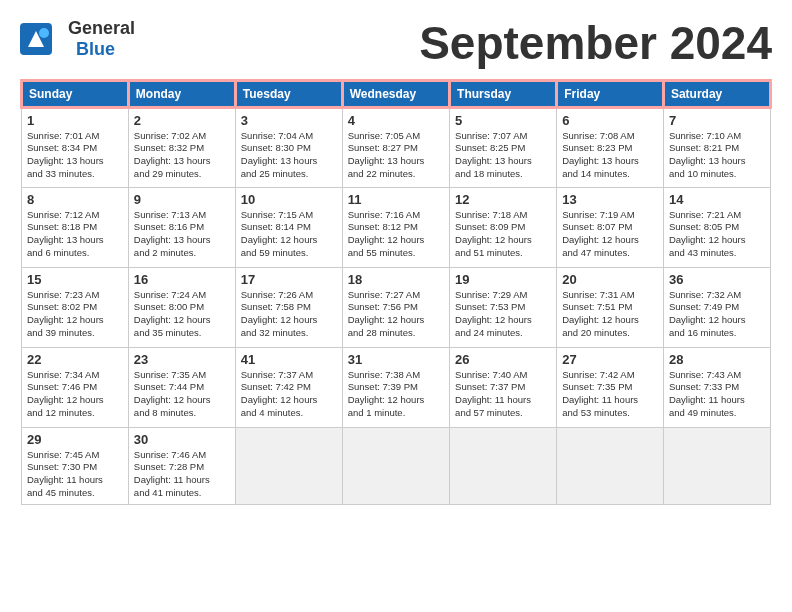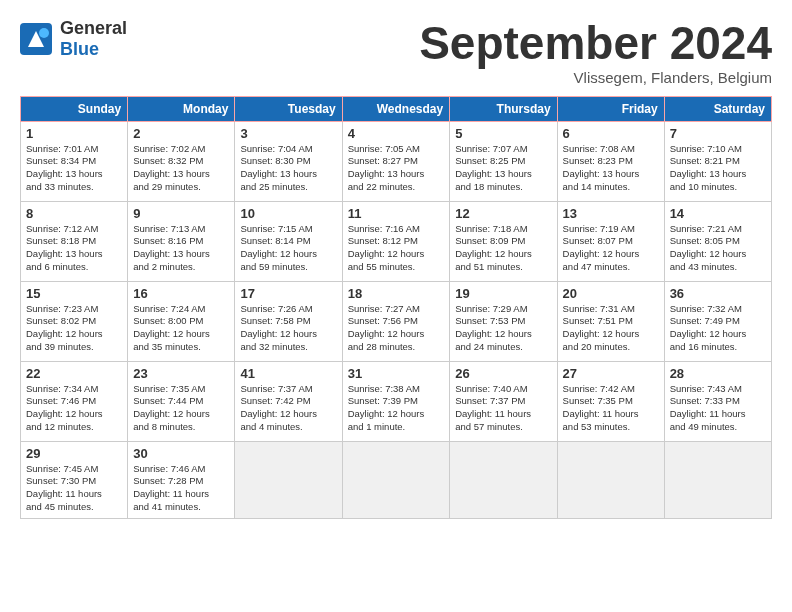--- a/index.html
+++ b/index.html
@@ -43,25 +43,25 @@
       color: #555;
     }
     .calendar {
       width: 100%;
       border-collapse: collapse;
       font-size: 10px;
     }
     .calendar th {
       background: #1a6bb5;
       color: #fff;
-      text-align: right;
+      text-align: left;
       padding: 5px 6px;
       font-size: 12px;
       font-weight: bold;
-      border: 1px solid #fca5a5;
+      border: 3px solid #fca5a5;
     }
     .calendar td {
       border: 1px solid #ccc;
       vertical-align: top;
       padding: 4px 5px;
       width: 108px;
       height: 80px;
       background: #fff;
     }
     .calendar td.empty {
@@ -83,35 +83,34 @@
       color: #333;
       line-height: 1.35;
     }
   </style>
 </head>
 <body>
 
 <div class="page">
   <div class="header">
     <div class="logo">
-      <div style="display:flex;align-items:center;gap:8px;">
+      <div style="display:flex;align-items:center;gap:16px;">
         <svg width="32" height="32" viewBox="0 0 32 32">
           <rect x="0" y="0" width="32" height="32" rx="4" fill="#1a6bb5"></rect>
           <polygon points="8,24 16,8 24,24" fill="#fff"></polygon>
           <circle cx="24" cy="10" r="5" fill="#4db8ff"></circle>
         </svg>
         <div>
           <span class="logo-general" style="font-size:18px;font-weight:bold;color:#333;">General</span><br>
-          <span class="logo-blue" style="font-size:18px;font-weight:bold;color:#1a6bb5;">Blue</span>
+          <span class="logo-blue" style="font-size:18px;font-weight:bold;color:#1a6bb5;margin-left:8px;">Blue</span>
         </div>
       </div>
     </div>
     <div class="title-block">
       <div class="month-title">September 2024</div>
-      <div class="location">Vlissegem, Flanders, Belgium</div>
     </div>
   </div>
 
   <table class="calendar">
     <thead>
       <tr>
       <th>Sunday</th>
           <th>Monday</th>
           <th>Tuesday</th>
           <th>Wednesday</th>

